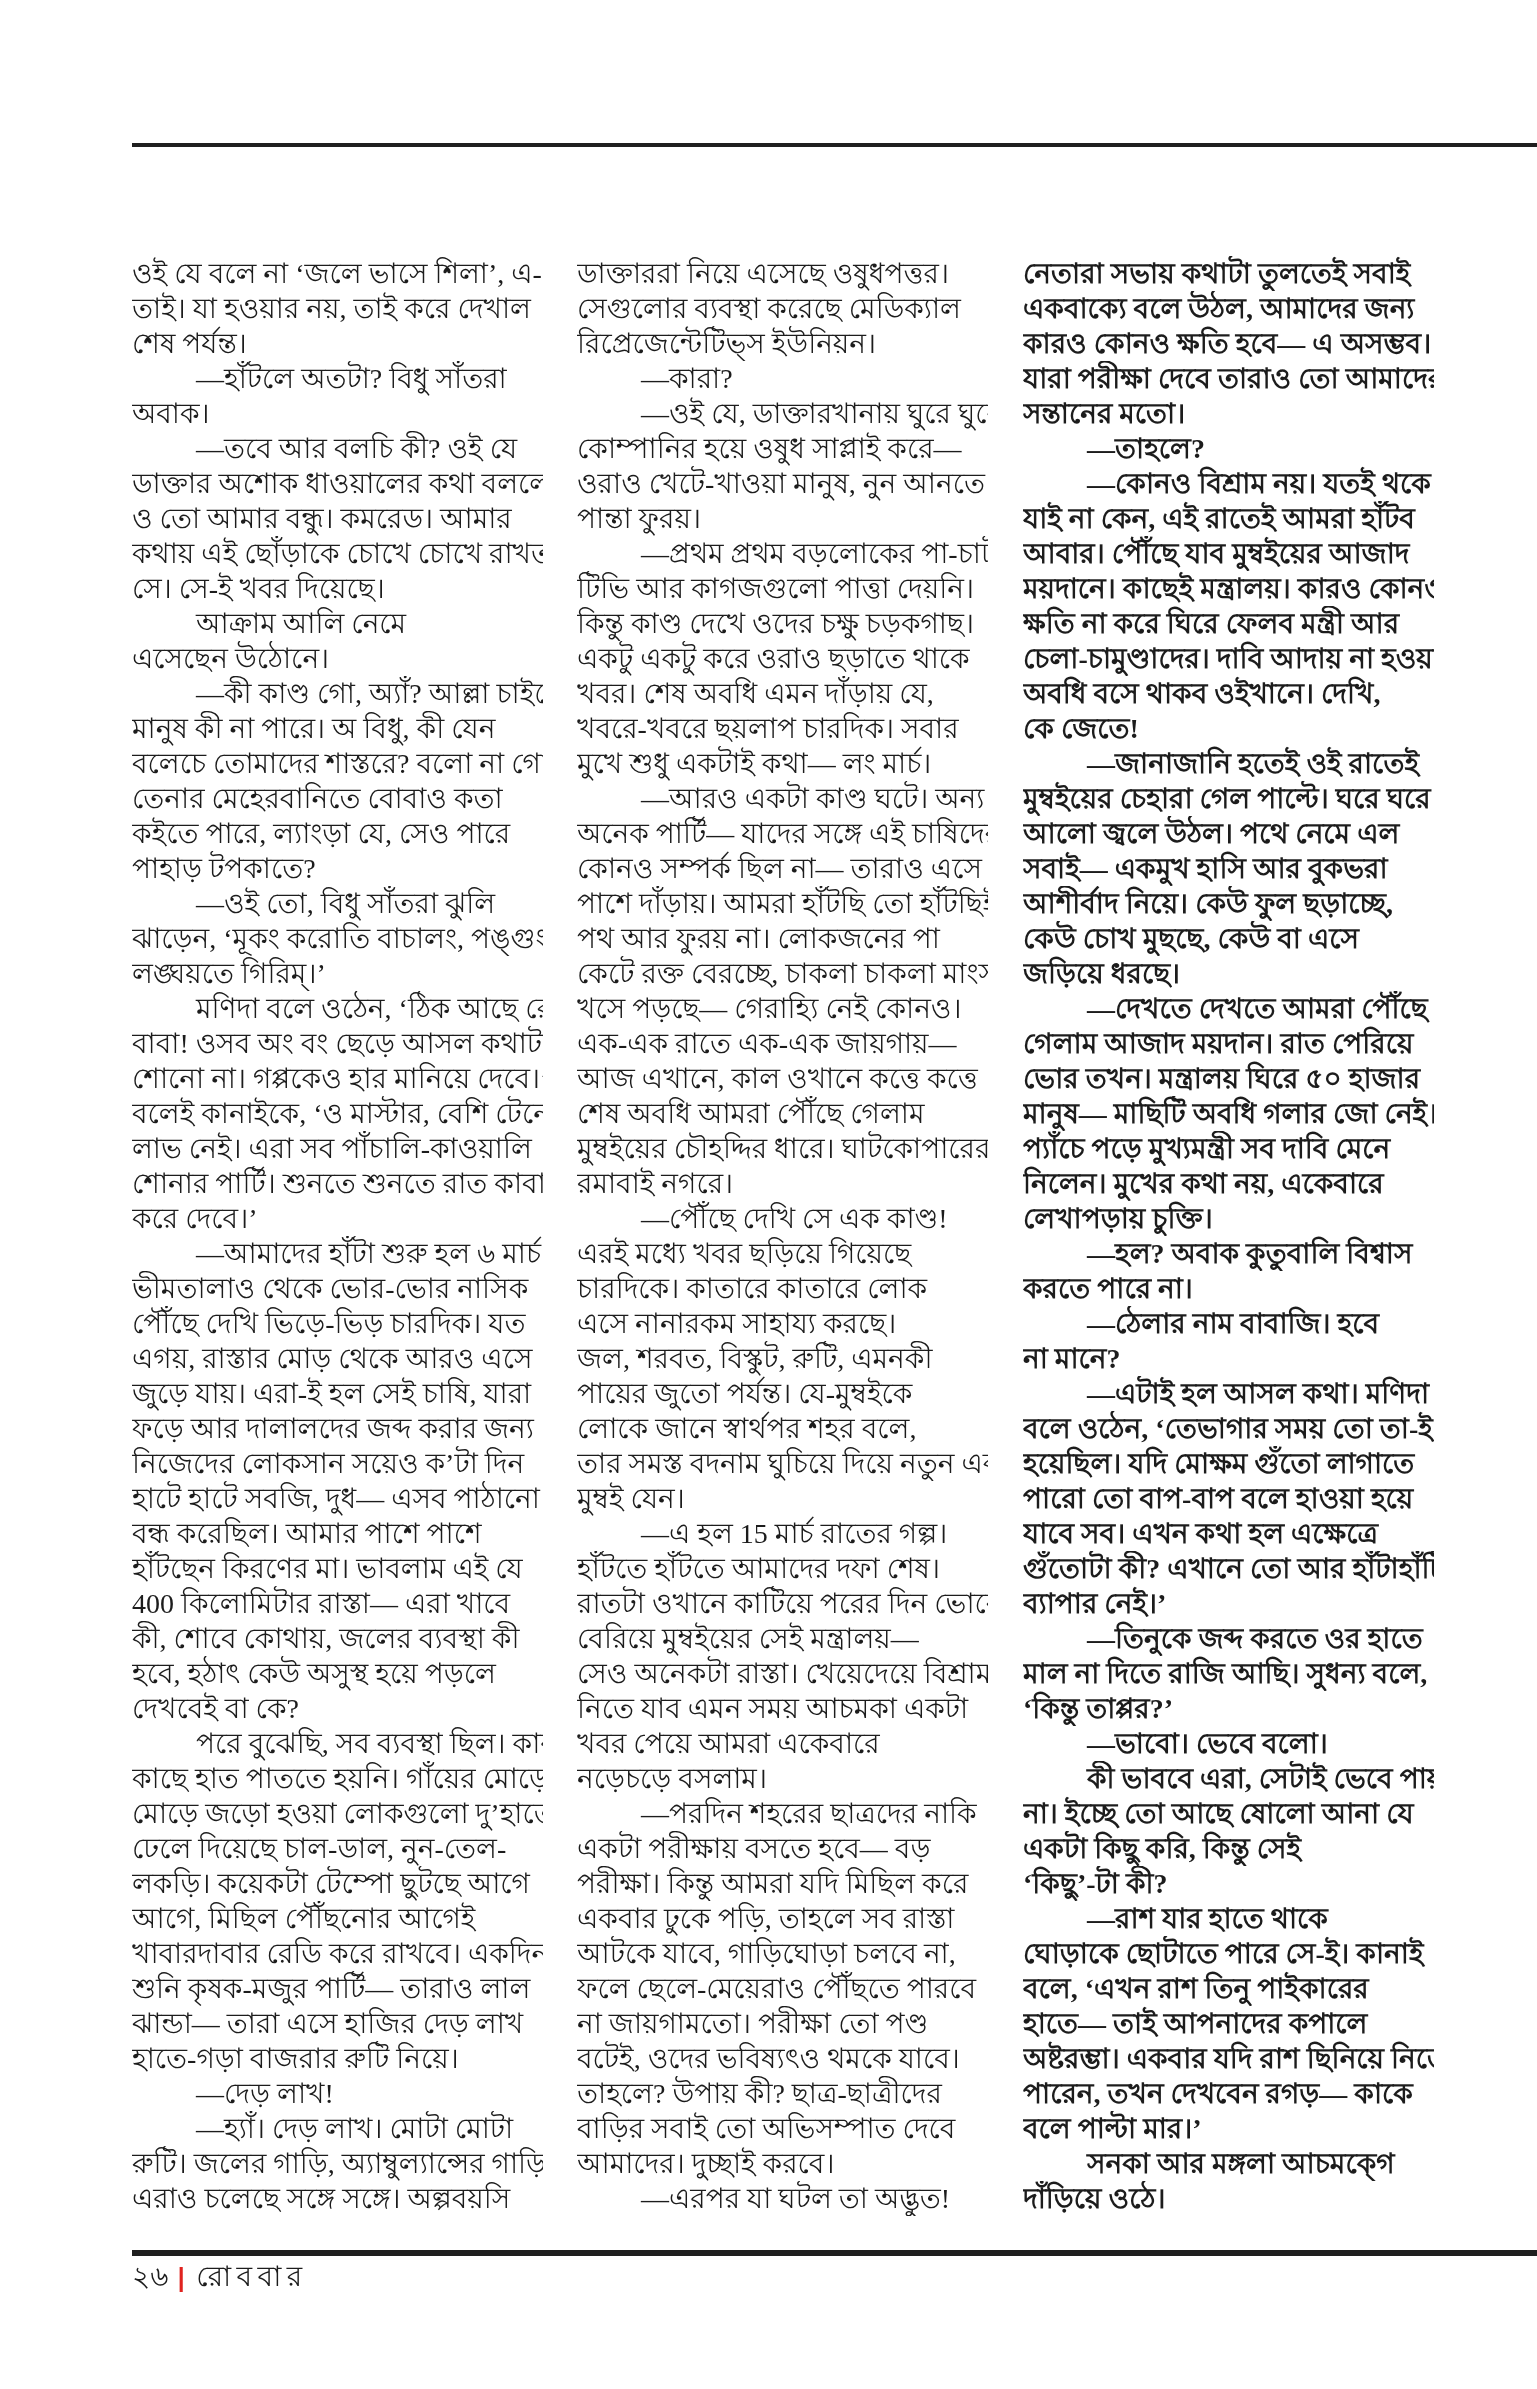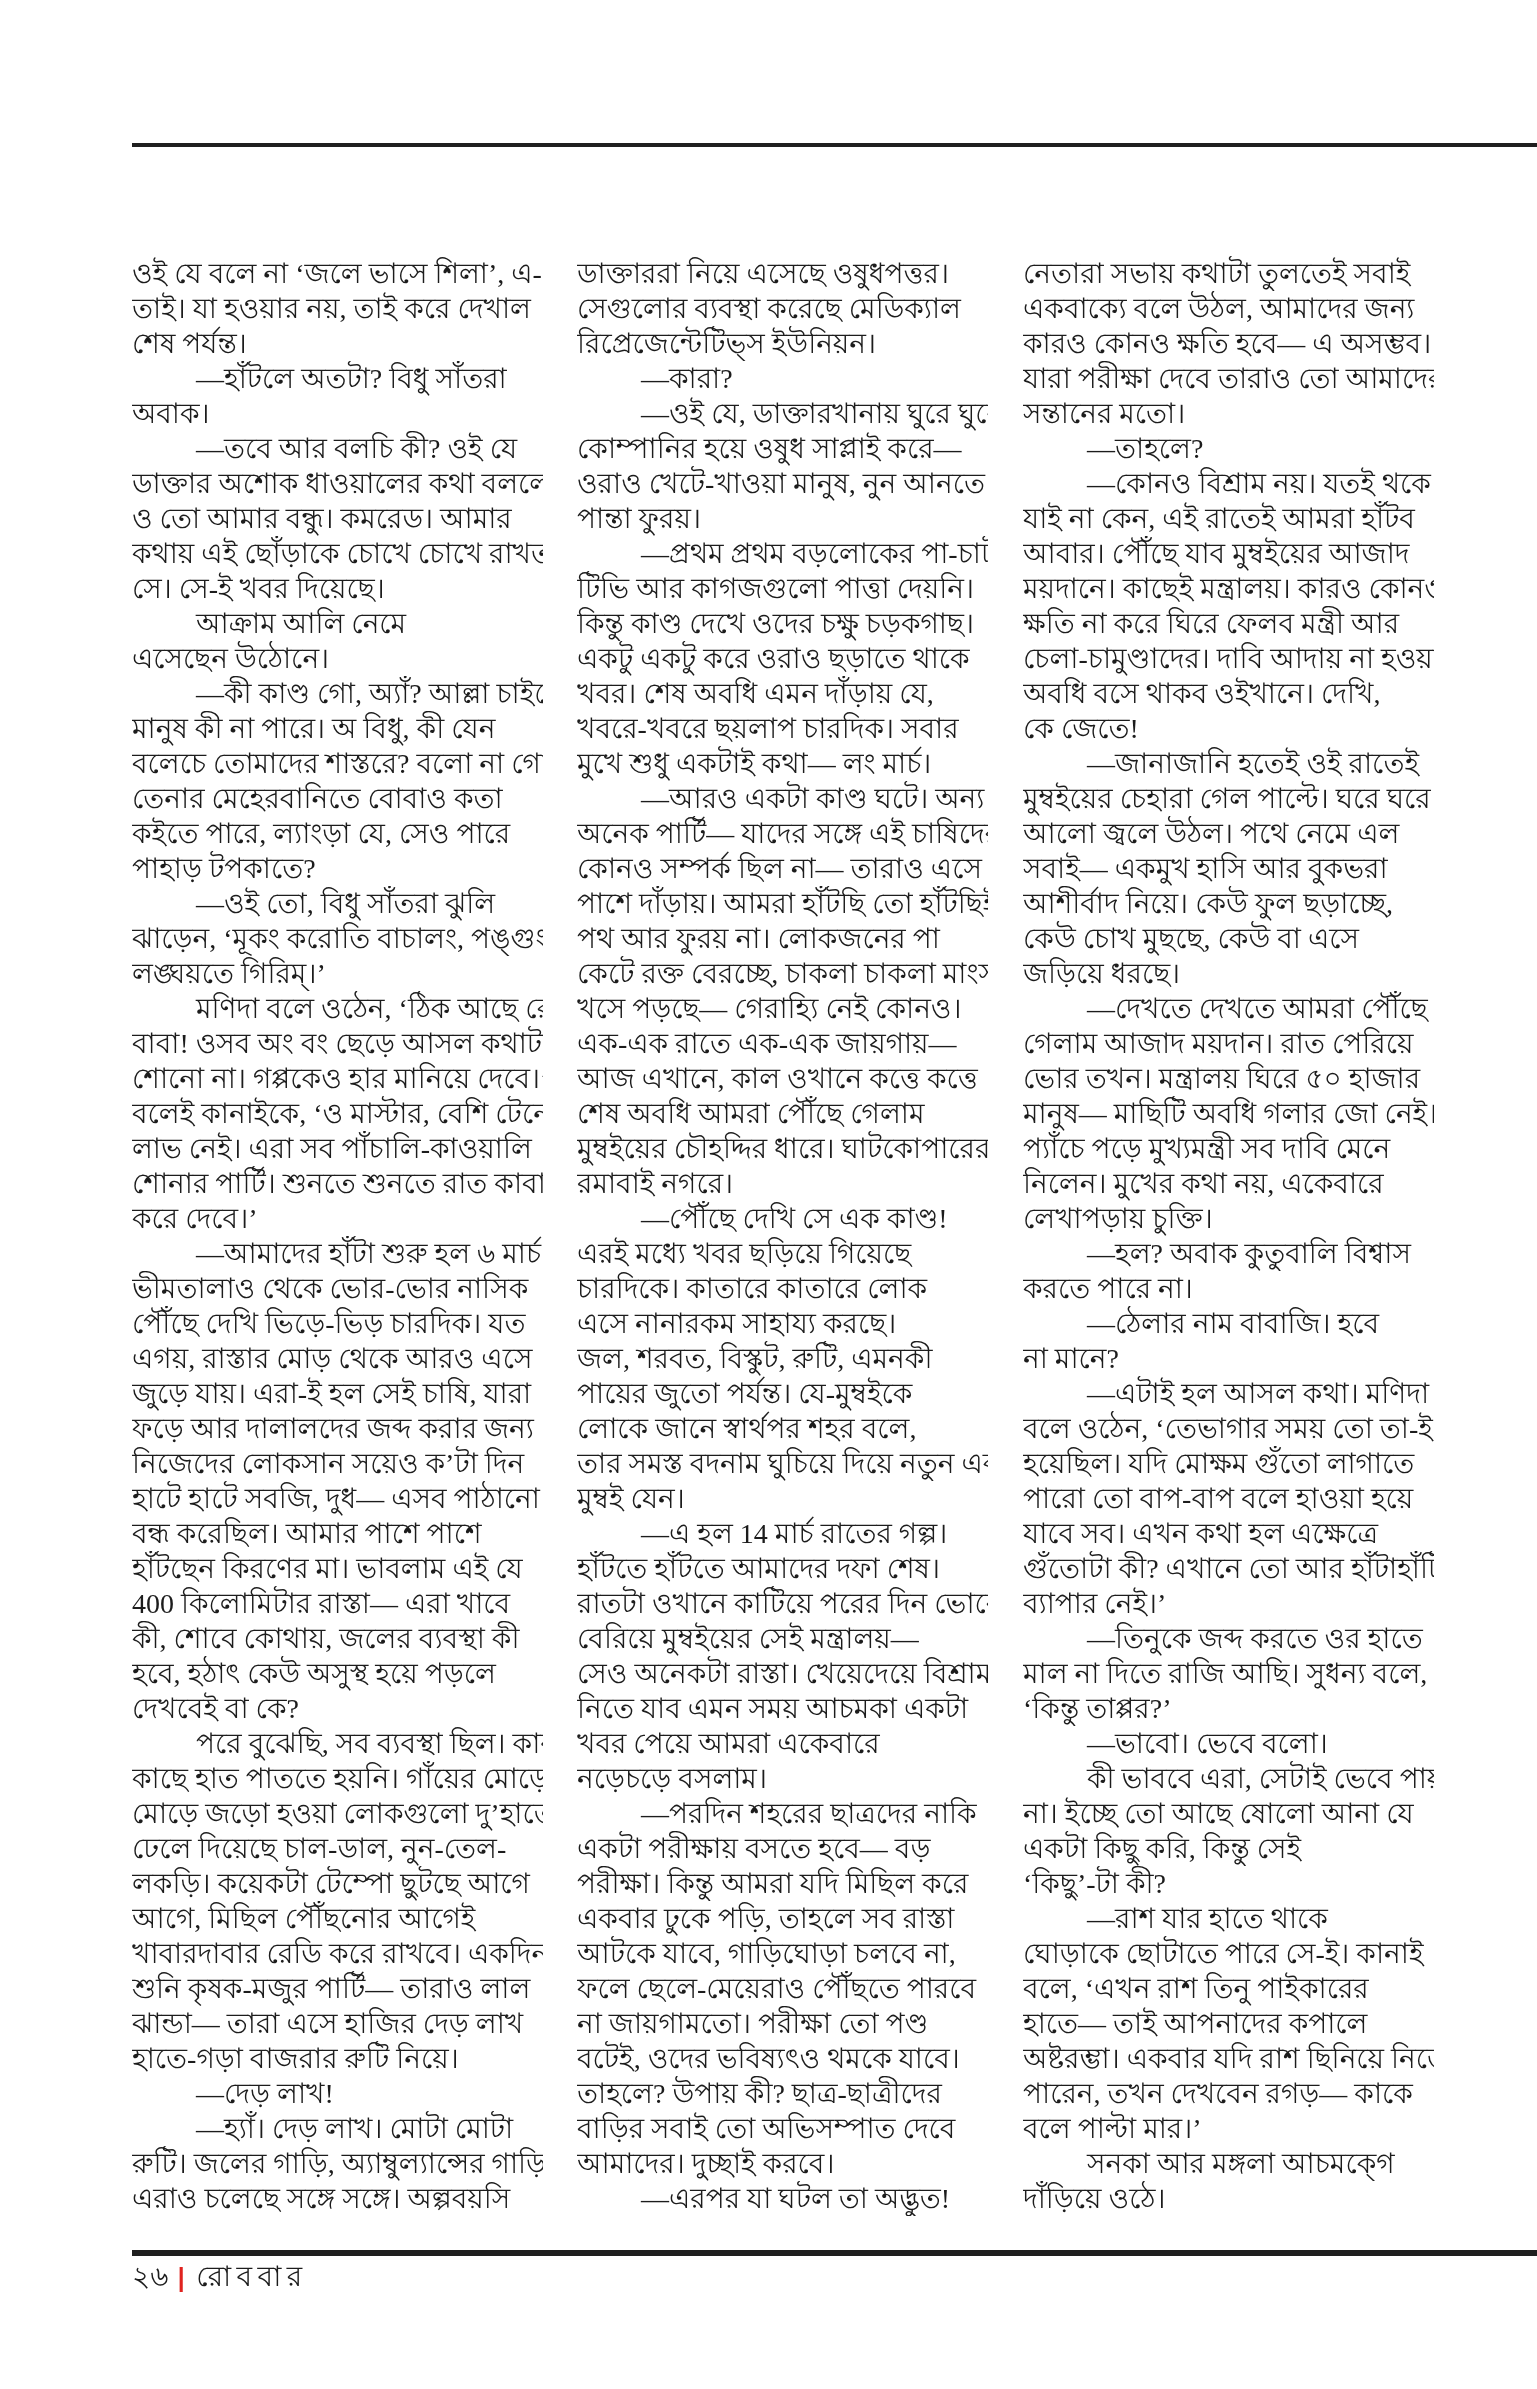--- a/index.html
+++ b/index.html
@@ -13,21 +13,21 @@
   .rule { position: absolute; left: 132px; right: 0; background: #1f1f1f; }
   .rule-top { top: 143px; height: 3.9px; }
   .rule-bottom { top: 2250px; height: 6.2px; }
   .column {
     position: absolute; top: 256px; width: 411px; height: 1972px;
     overflow: hidden;
     font-size: 28px; line-height: 35px;
   }
   .col-0 { left: 132px; }
   .col-1 { left: 577px; font-family: Liberation Serif, serif; }
-  .col-2 { left: 1023px; }
+  .col-2 { left: 1023px; font-weight: bold; }
   .line { height: 35px; white-space: nowrap; overflow: hidden; }
   .line.indent { padding-left: 64px; }
   .footer {
     position: absolute; left: 132px; top: 2260px;
     font-size: 28px; line-height: 34px; color: #1c1c1c; text-align: center;
   }
   .footer .sep {
     color: #e0231f; font-weight: 700;
     margin: 0 12.4px 0 9.3px;
     display: inline-block; transform: scaleX(1.6);
@@ -127,21 +127,21 @@
     <div class="line">রমাবাই নগরে।</div>
     <div class="line indent">—পৌঁছে দেখি সে এক কাণ্ড!</div>
     <div class="line">এরই মধ্যে খবর ছড়িয়ে গিয়েছে</div>
     <div class="line">চারদিকে। কাতারে কাতারে লোক</div>
     <div class="line">এসে নানারকম সাহায্য করছে।</div>
     <div class="line">জল, শরবত, বিস্কুট, রুটি, এমনকী</div>
     <div class="line">পায়ের জুতো পর্যন্ত। যে-মুম্বইকে</div>
     <div class="line">লোকে জানে স্বার্থপর শহর বলে,</div>
     <div class="line">তার সমস্ত বদনাম ঘুচিয়ে দিয়ে নতুন এক</div>
     <div class="line">মুম্বই যেন।</div>
-    <div class="line indent">—এ হল 14 মার্চ রাতের গল্প।</div>
+    <div class="line indent">—এ হল 15 মার্চ রাতের গল্প।</div>
     <div class="line">হাঁটতে হাঁটতে আমাদের দফা শেষ।</div>
     <div class="line">রাতটা ওখানে কাটিয়ে পরের দিন ভোরে</div>
     <div class="line">বেরিয়ে মুম্বইয়ের সেই মন্ত্রালয়—</div>
     <div class="line">সেও অনেকটা রাস্তা। খেয়েদেয়ে বিশ্রাম</div>
     <div class="line">নিতে যাব এমন সময় আচমকা একটা</div>
     <div class="line">খবর পেয়ে আমরা একেবারে</div>
     <div class="line">নড়েচড়ে বসলাম।</div>
     <div class="line indent">—পরদিন শহরের ছাত্রদের নাকি</div>
     <div class="line">একটা পরীক্ষায় বসতে হবে— বড়</div>
     <div class="line">পরীক্ষা। কিন্তু আমরা যদি মিছিল করে</div>

